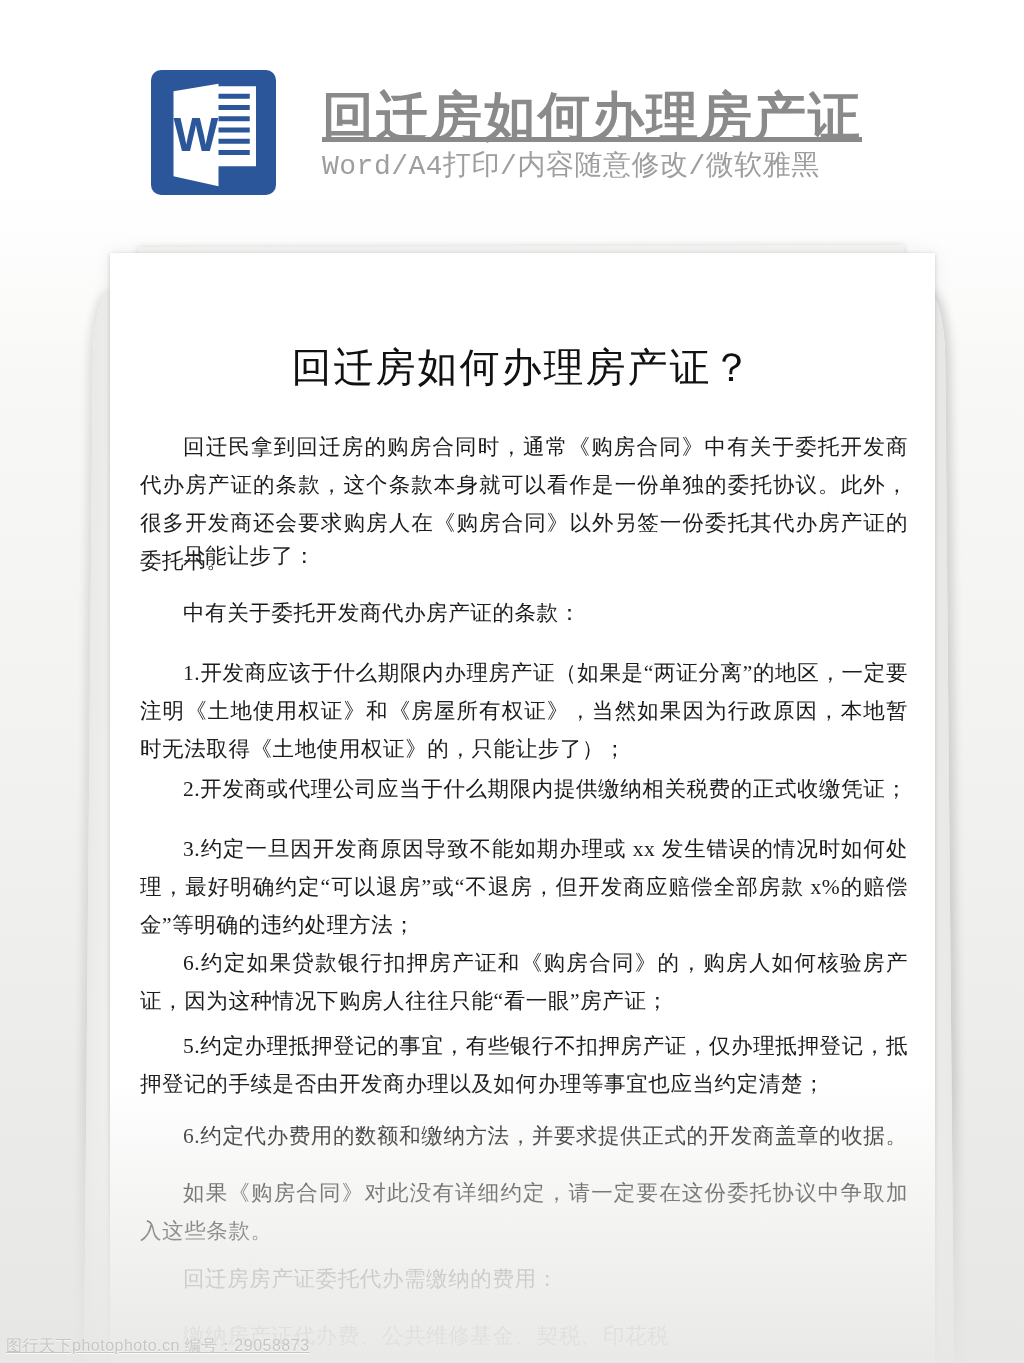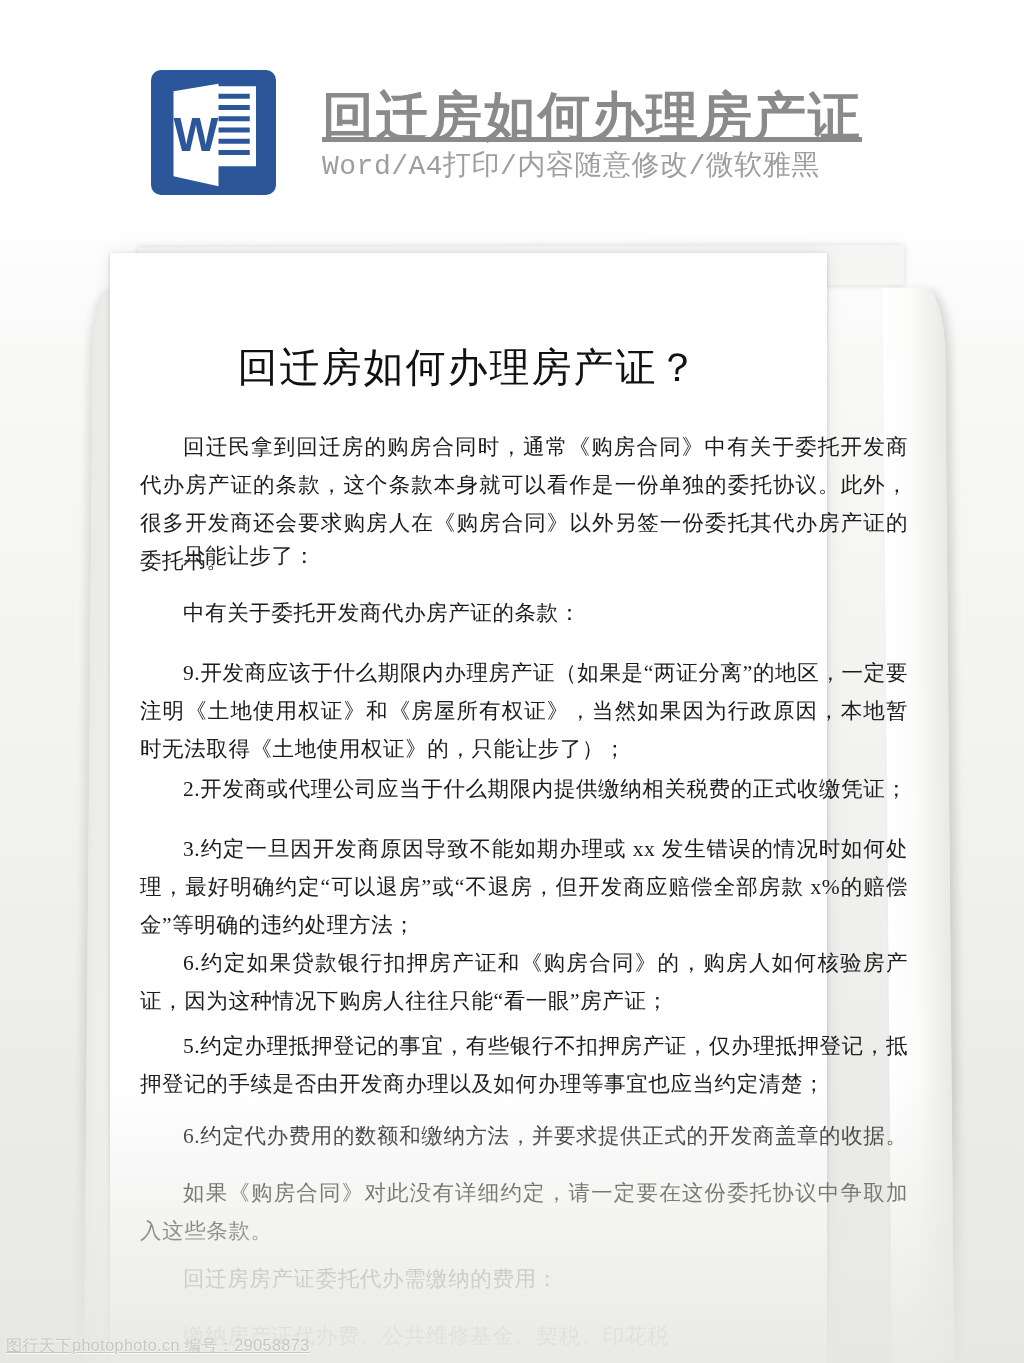--- a/index.html
+++ b/index.html
@@ -38,21 +38,21 @@
   .sheet-right {
     position:absolute; left:892px; top:288px; width:62px; height:1075px;
     background:linear-gradient(270deg,#e9e9e8 0%,#fbfbfa 55%,#ffffff 100%);
     border-top-right-radius:20px 70px;
     box-shadow:6px 3px 10px rgba(0,0,0,0.14);
     transform:rotate(-0.5deg); transform-origin:bottom left; z-index:1;
   }
 
   
   .doc-page {
-    position:absolute; left:110px; top:253px; width:717px; height:1110px;
+    position:absolute; left:110px; top:253px; width:825px; height:1110px;
     background:#ffffff;
     box-shadow:0 1px 4px rgba(0,0,0,0.18), 0 0 18px rgba(0,0,0,0.07);
     z-index:2;
     font-family:"Liberation Serif","DejaVu Serif",serif;
     color:#1c1c1c;
   }
   .doc-title {
     position:absolute; left:0; top:90px; width:100%;
     text-align:center; font-size:40px; line-height:50px;
     letter-spacing:2px; color:#111; white-space:nowrap;
@@ -103,21 +103,21 @@
 
 <div class="sheet-top"></div>
 <div class="sheet-left"></div>
 <div class="sheet-right"></div>
 
 <div class="doc-page">
   <div class="doc-title">回迁房如何办理房产证？</div>
   <div class="para" style="top:175px">回迁民拿到回迁房的购房合同时，通常《购房合同》中有关于委托开发商代办房产证的条款，这个条款本身就可以看作是一份单独的委托协议。此外，很多开发商还会要求购房人在《购房合同》以外另签一份委托其代办房产证的委托书。</div>
   <div class="para" style="top:284px">只能让步了：</div>
   <div class="para" style="top:341px">中有关于委托开发商代办房产证的条款：</div>
-  <div class="para" style="top:401px">9.开发商应该于什么期限内办理房产证（如果是“两证分离”的地区，一定要注明《土地使用权证》和《房屋所有权证》，当然如果因为行政原因，本地暂时无法取得《土地使用权证》的，只能让步了）；</div>
+  <div class="para" style="top:401px">1.开发商应该于什么期限内办理房产证（如果是“两证分离”的地区，一定要注明《土地使用权证》和《房屋所有权证》，当然如果因为行政原因，本地暂时无法取得《土地使用权证》的，只能让步了）；</div>
   <div class="para" style="top:517px">2.开发商或代理公司应当于什么期限内提供缴纳相关税费的正式收缴凭证；</div>
   <div class="para" style="top:577px">3.约定一旦因开发商原因导致不能如期办理或 xx 发生错误的情况时如何处理，最好明确约定“可以退房”或“不退房，但开发商应赔偿全部房款 x%的赔偿金”等明确的违约处理方法；</div>
   <div class="para" style="top:691px">6.约定如果贷款银行扣押房产证和《购房合同》的，购房人如何核验房产证，因为这种情况下购房人往往只能“看一眼”房产证；</div>
   <div class="para" style="top:774px">5.约定办理抵押登记的事宜，有些银行不扣押房产证，仅办理抵押登记，抵押登记的手续是否由开发商办理以及如何办理等事宜也应当约定清楚；</div>
   <div class="para" style="top:864px">6.约定代办费用的数额和缴纳方法，并要求提供正式的开发商盖章的收据。</div>
   <div class="para" style="top:921px">如果《购房合同》对此没有详细约定，请一定要在这份委托协议中争取加入这些条款。</div>
   <div class="para faded1" style="top:1007px">回迁房房产证委托代办需缴纳的费用：</div>
   <div class="para faded2" style="top:1064px">缴纳房产证代办费、公共维修基金、契税、印花税</div>
 </div>
 

